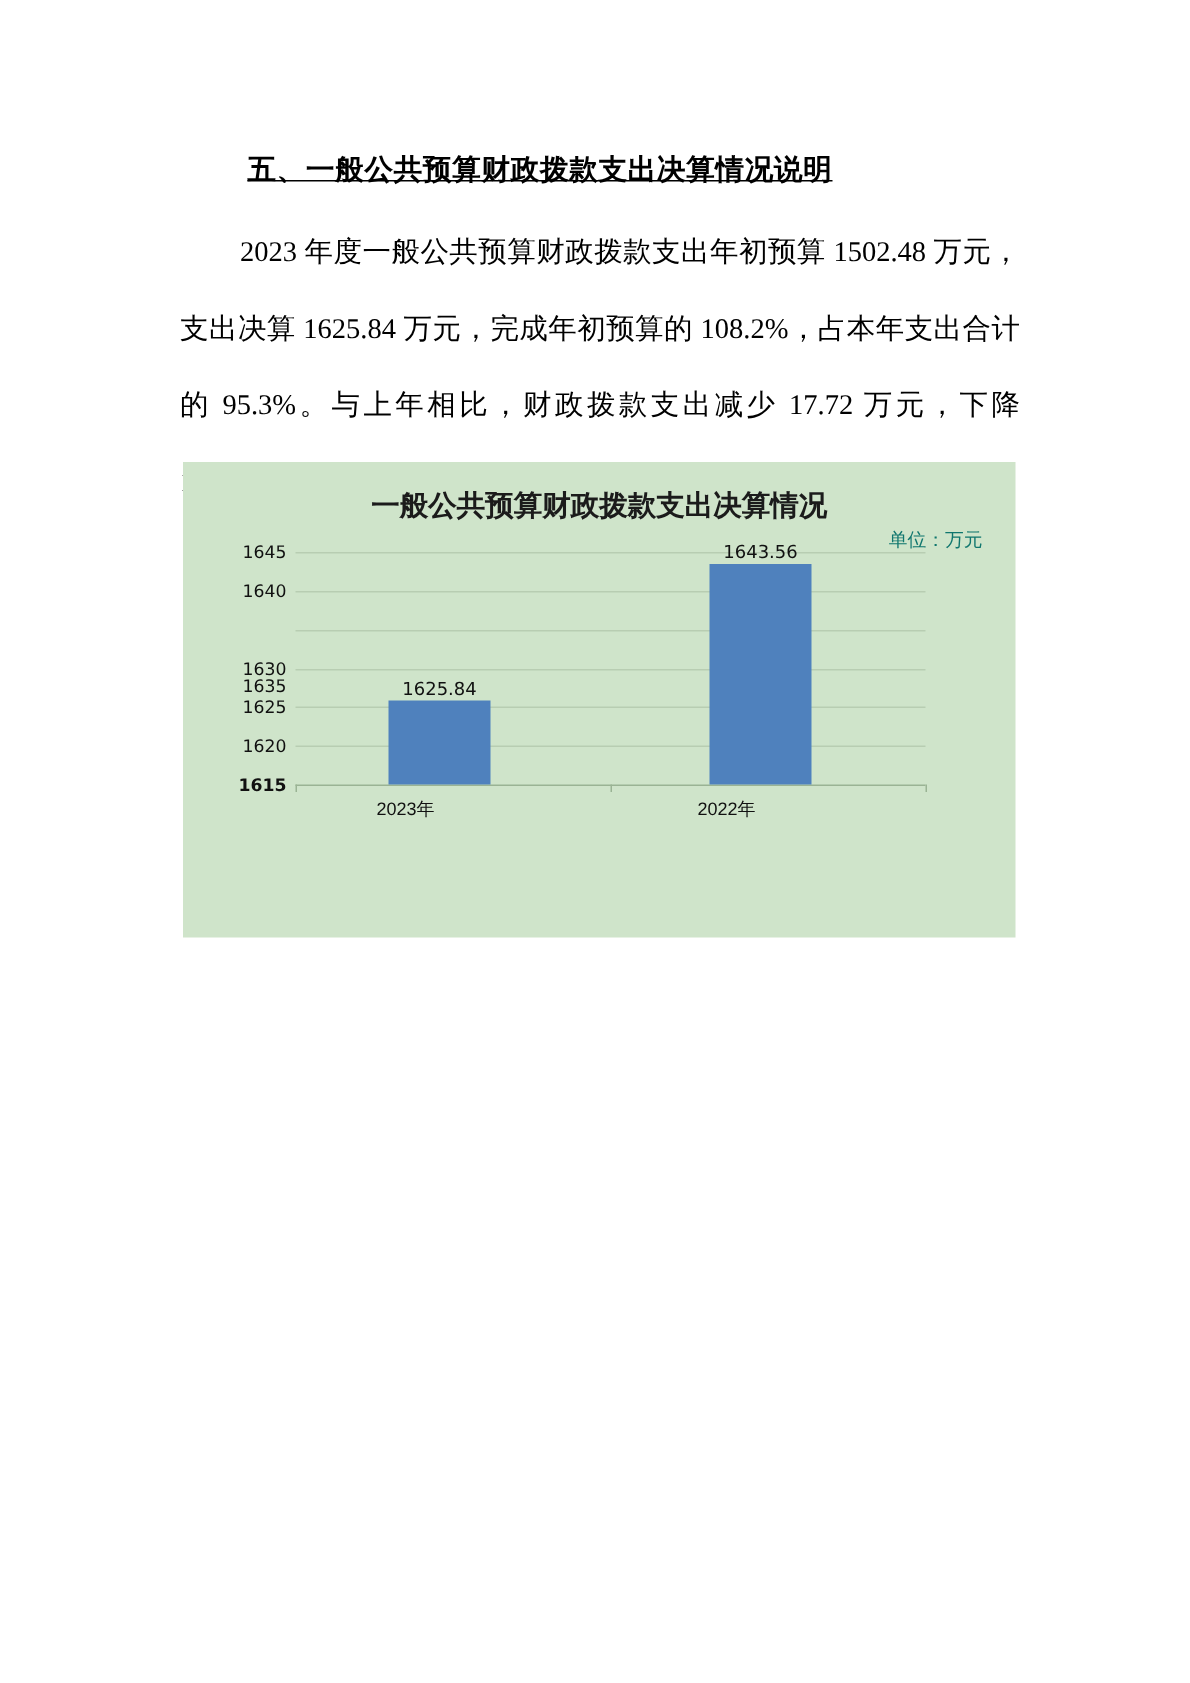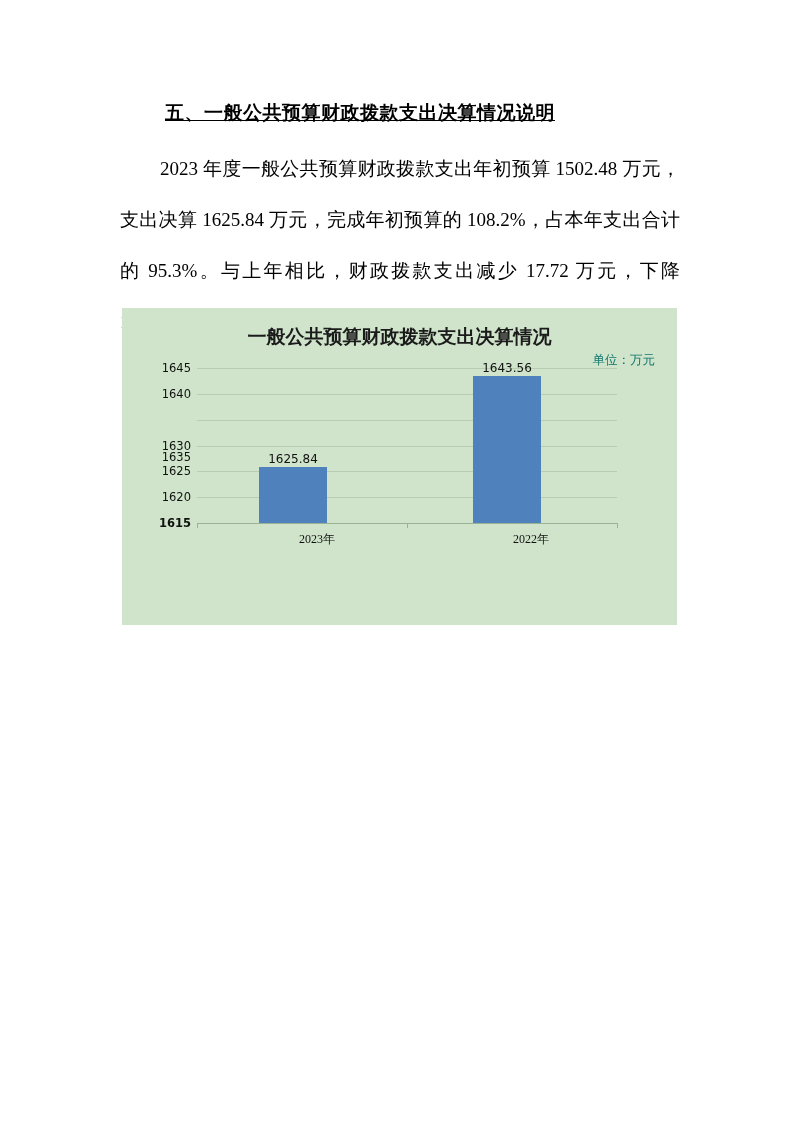--- a/index.html
+++ b/index.html
@@ -117,23 +117,23 @@
     position: absolute;
     font-size: 12px;
     font-family: "DejaVu Sans", "Liberation Sans", sans-serif;
     color: #111;
     text-align: center;
   }
   .cat-label {
     position: absolute;
     top: 163px;
     font-size: 12px;
-    font-family: Liberation Serif, serif;
+    font-family: Liberation Sans, sans-serif;
     color: #111;
-    text-align: right;
+    text-align: left;
   }
   .tick {
     position: absolute;
     width: 1px;
     height: 5px;
     background: #9ab394;
     top: 155px;
   }
   .closing-text {
     position: absolute;

